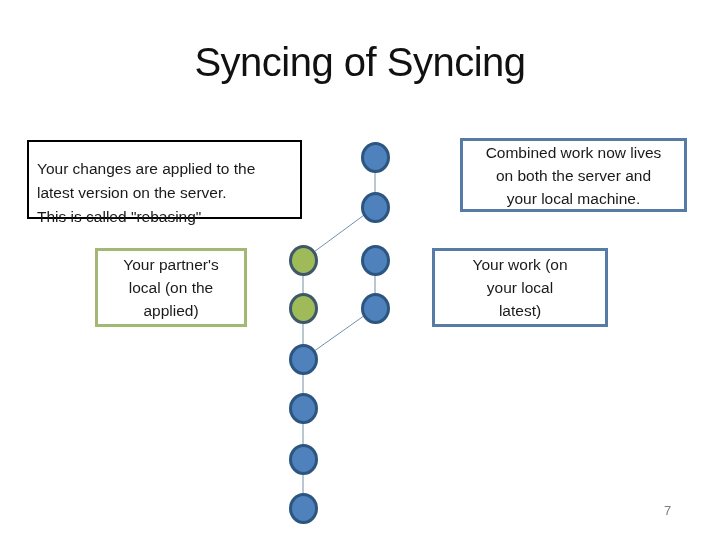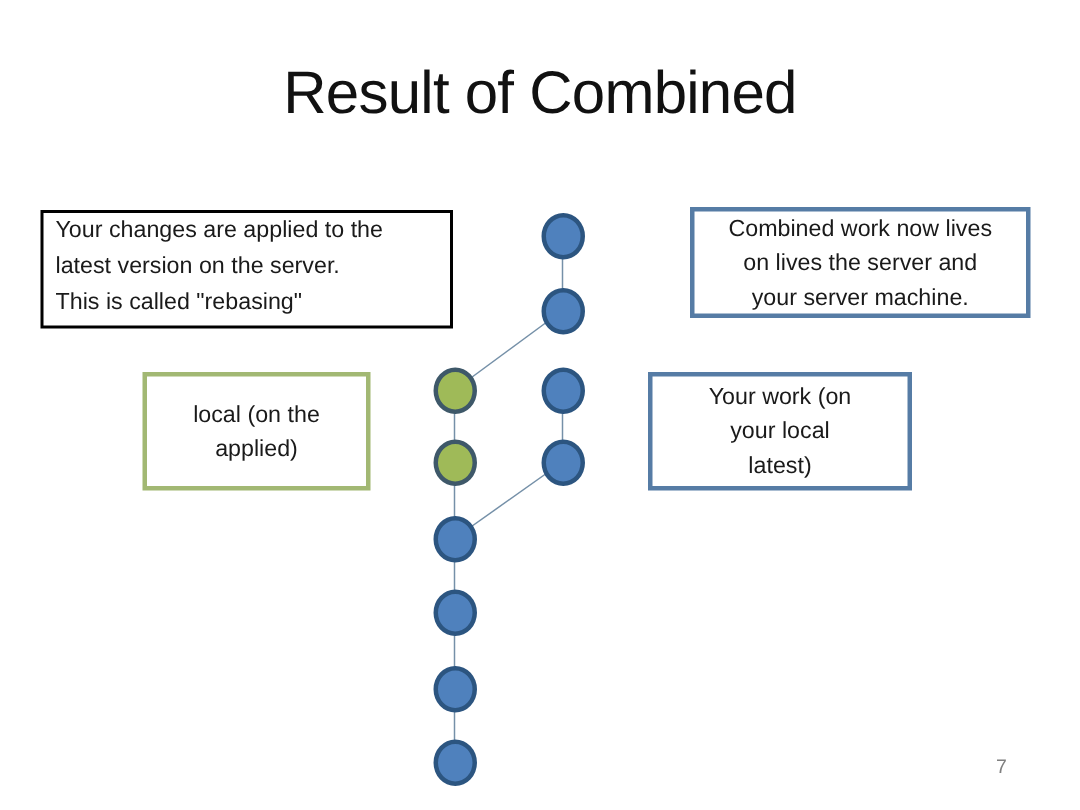--- a/index.html
+++ b/index.html
@@ -52,21 +52,21 @@
   }
   .box.centered {
     display: flex;
     flex-direction: column;
     justify-content: center;
     text-align: center;
   }
   .rebase-note {
     left: 27px; top: 140px; width: 275px; height: 79px;
     border: 2px solid #000000;
-    padding: 0 8px;
+    padding: 15px 8px;
     line-height: 24px;
     text-align: left;
   }
   .combined-note {
     left: 460px; top: 138px; width: 227px; height: 74px;
     border: 3px solid var(--blue-box-border);
   }
   .partner-note {
     left: 95px; top: 248px; width: 152px; height: 79px;
     border: 3px solid var(--green-box-border);
@@ -81,21 +81,21 @@
     font-size: 13px;
     color: var(--page-number-color);
     z-index: 3;
   }
 </style>
 </head>
 <body>
 
 <div class="slide">
 
-  <h1 class="title">Result of Combined</h1>
+  <h1 class="title">Syncing of Syncing</h1>
 
   <svg class="edges" width="720" height="540" viewBox="0 0 720 540">
       <line x1="375" y1="157" x2="375" y2="207" stroke="#7590A8" stroke-width="1"></line>
       <line x1="375" y1="207" x2="303" y2="260" stroke="#7590A8" stroke-width="1"></line>
       <line x1="303" y1="260" x2="303" y2="308" stroke="#7590A8" stroke-width="1"></line>
       <line x1="303" y1="308" x2="303" y2="359" stroke="#7590A8" stroke-width="1"></line>
       <line x1="375" y1="260" x2="375" y2="308" stroke="#7590A8" stroke-width="1"></line>
       <line x1="375" y1="308" x2="303" y2="359" stroke="#7590A8" stroke-width="1"></line>
       <line x1="303" y1="359" x2="303" y2="408" stroke="#7590A8" stroke-width="1"></line>
       <line x1="303" y1="408" x2="303" y2="459" stroke="#7590A8" stroke-width="1"></line>
@@ -116,25 +116,26 @@
     </div>
 
   <div class="box rebase-note">
     <div>Your changes are applied to the</div>
     <div>latest version on the server.</div>
     <div>This is called "rebasing"</div>
   </div>
 
   <div class="box centered combined-note">
     <div>Combined work now lives</div>
-    <div>on lives the server and</div>
-    <div>your server machine.</div>
+    <div>on both the server and</div>
+    <div>your local machine.</div>
   </div>
 
   <div class="box centered partner-note">
+    <div>Your partner's</div>
     <div>local (on the</div>
     <div>applied)</div>
   </div>
 
   <div class="box centered your-work-note">
     <div>Your work (on</div>
     <div>your local</div>
     <div>latest)</div>
   </div>
 

